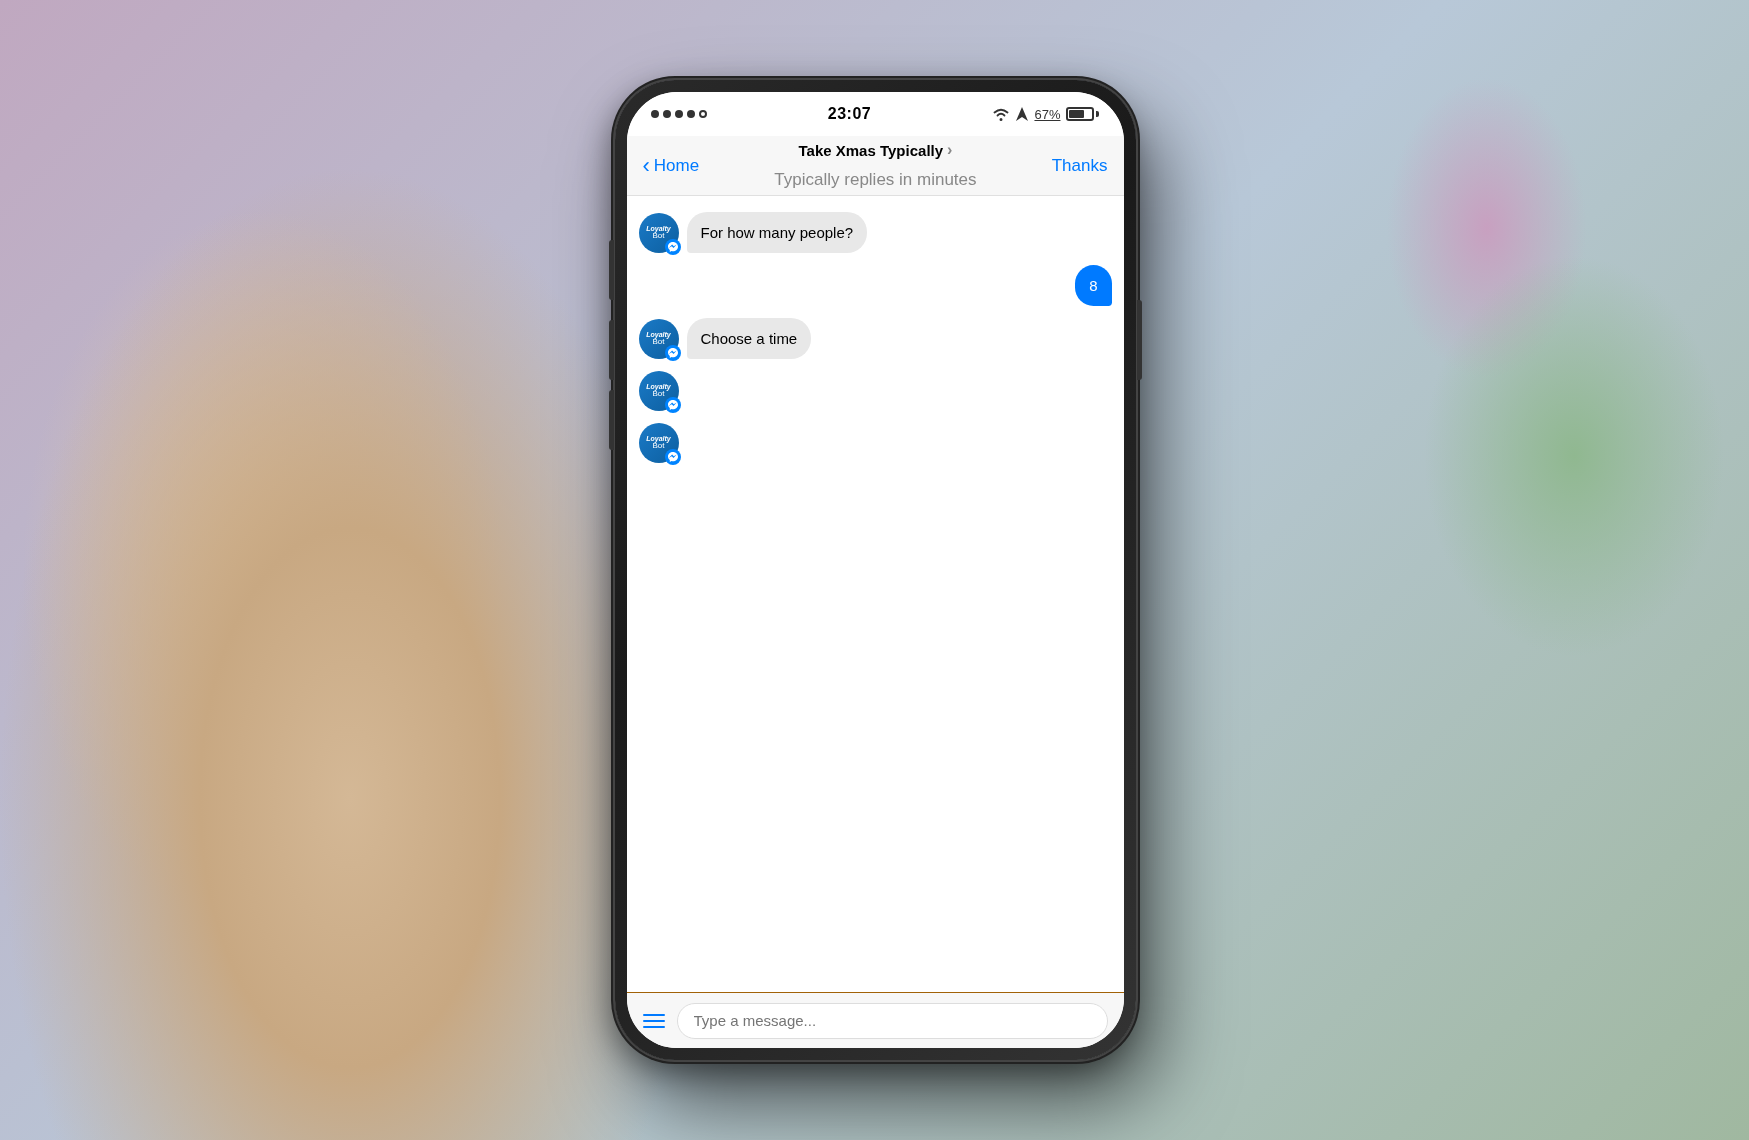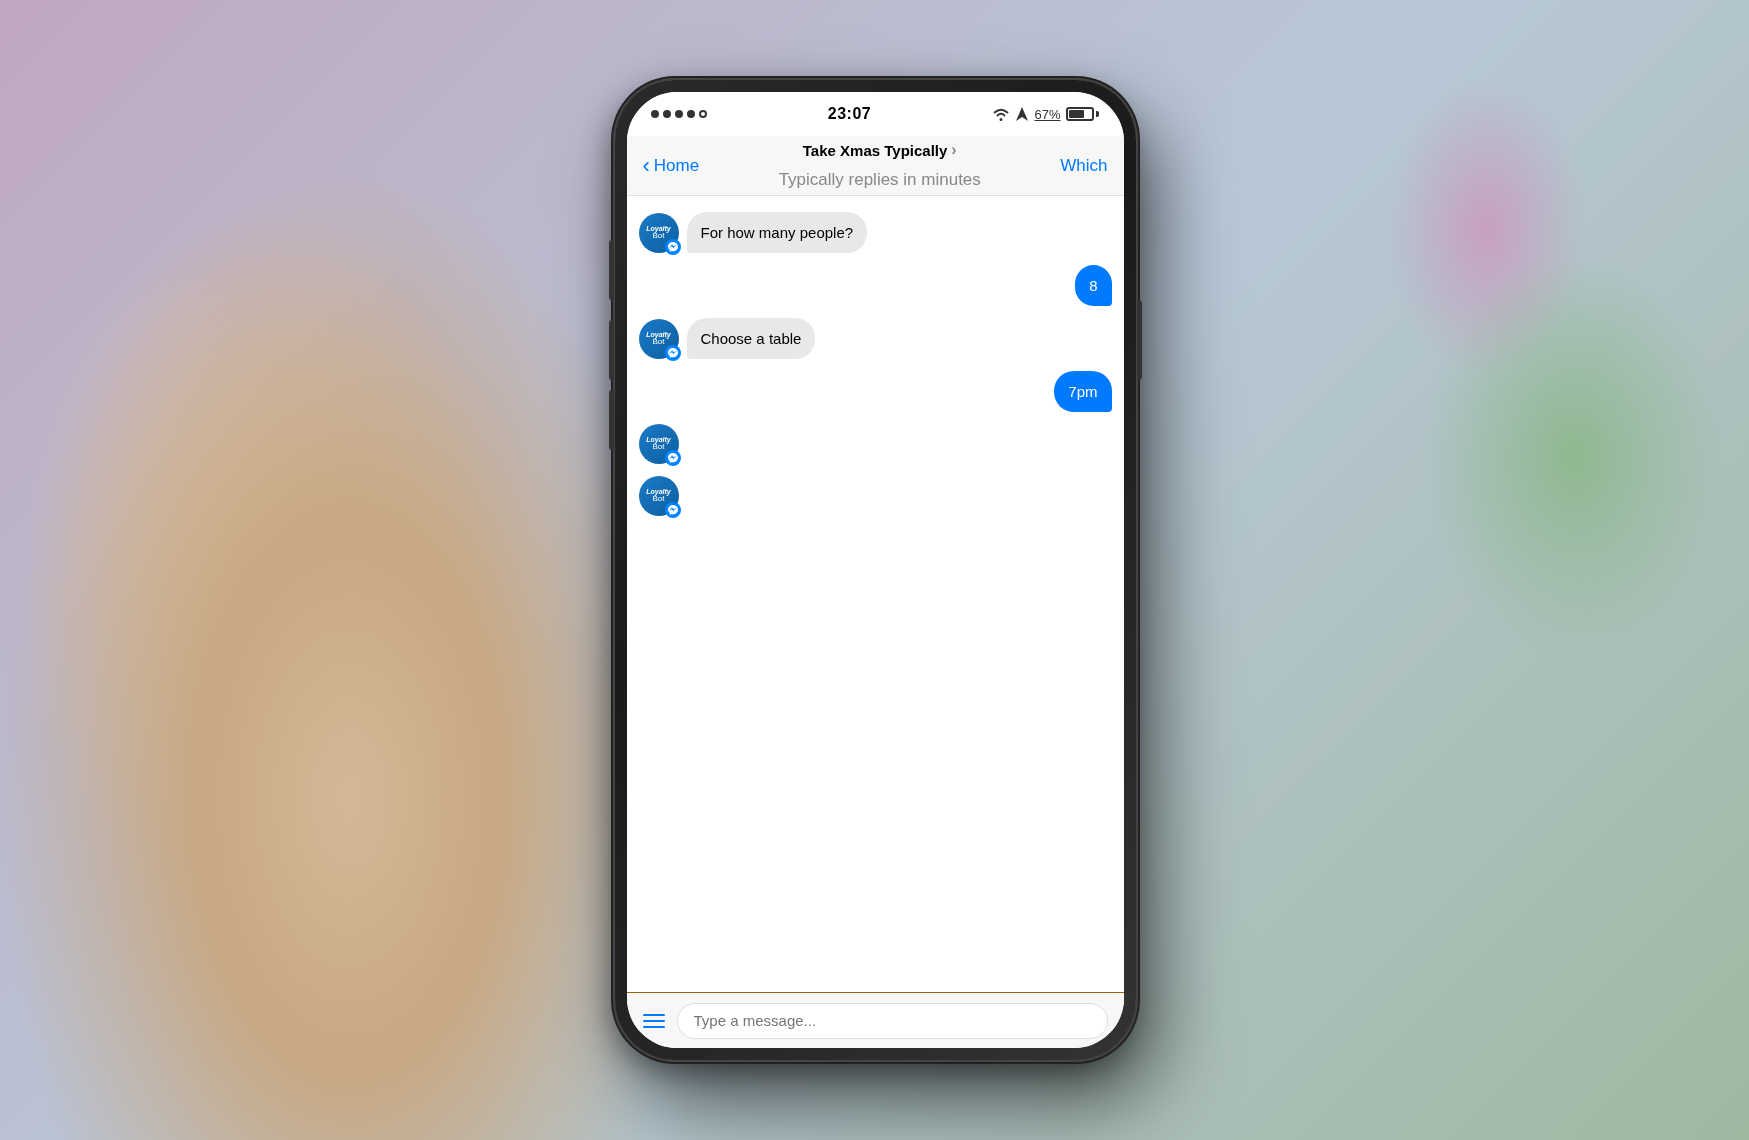--- a/index.html
+++ b/index.html
@@ -414,21 +414,21 @@
           <span class="nav-back-arrow">‹</span>
           <span>Home</span>
         </div>
         <div class="nav-center">
           <div class="nav-title-row">
             <span>Take Xmas Typically</span>
             <span class="chevron">›</span>
           </div>
           <div class="nav-subtitle">Typically replies in minutes</div>
         </div>
-        <div class="nav-manage">Which</div>
+        <div class="nav-manage">Thanks</div>
       </div>
 
       <div class="chat-area">
 
         <div class="msg-row left">
           <div class="bot-avatar">
             <div class="bot-avatar-inner">
               <span class="loyalty-text">Loyalty</span>
               <span class="bot-text">Bot</span>
             </div>
@@ -455,29 +455,24 @@
               <span class="loyalty-text">Loyalty</span>
               <span class="bot-text">Bot</span>
             </div>
             <div class="messenger-badge">
               <svg width="10" height="10" viewBox="0 0 10 10">
                 <path d="M5 0C2.2 0 0 2 0 4.5c0 1.4.7 2.7 1.8 3.5V10l1.7-1c.5.1 1 .2 1.5.2 2.8 0 5-2 5-4.5S7.8 0 5 0zm.5 6L3.8 4.2 0.8 6l3.3-3.5 1.7 1.8 2.9-1.8L5.5 6z" fill="white"></path>
               </svg>
             </div>
           </div>
           <div class="bubble bot-bubble">
-            <span>Choose a table</span>
-          </div>
-        </div>
-
-        <div class="msg-row right">
-          <div class="bubble user-bubble">
-            <span>7pm</span>
-          </div>
-        </div>
+            <span>Choose a time</span>
+          </div>
+        </div>
+
 
         <div class="msg-row left">
           <div class="bot-avatar">
             <div class="bot-avatar-inner">
               <span class="loyalty-text">Loyalty</span>
               <span class="bot-text">Bot</span>
             </div>
             <div class="messenger-badge">
               <svg width="10" height="10" viewBox="0 0 10 10">
                 <path d="M5 0C2.2 0 0 2 0 4.5c0 1.4.7 2.7 1.8 3.5V10l1.7-1c.5.1 1 .2 1.5.2 2.8 0 5-2 5-4.5S7.8 0 5 0zm.5 6L3.8 4.2 0.8 6l3.3-3.5 1.7 1.8 2.9-1.8L5.5 6z" fill="white"></path>

